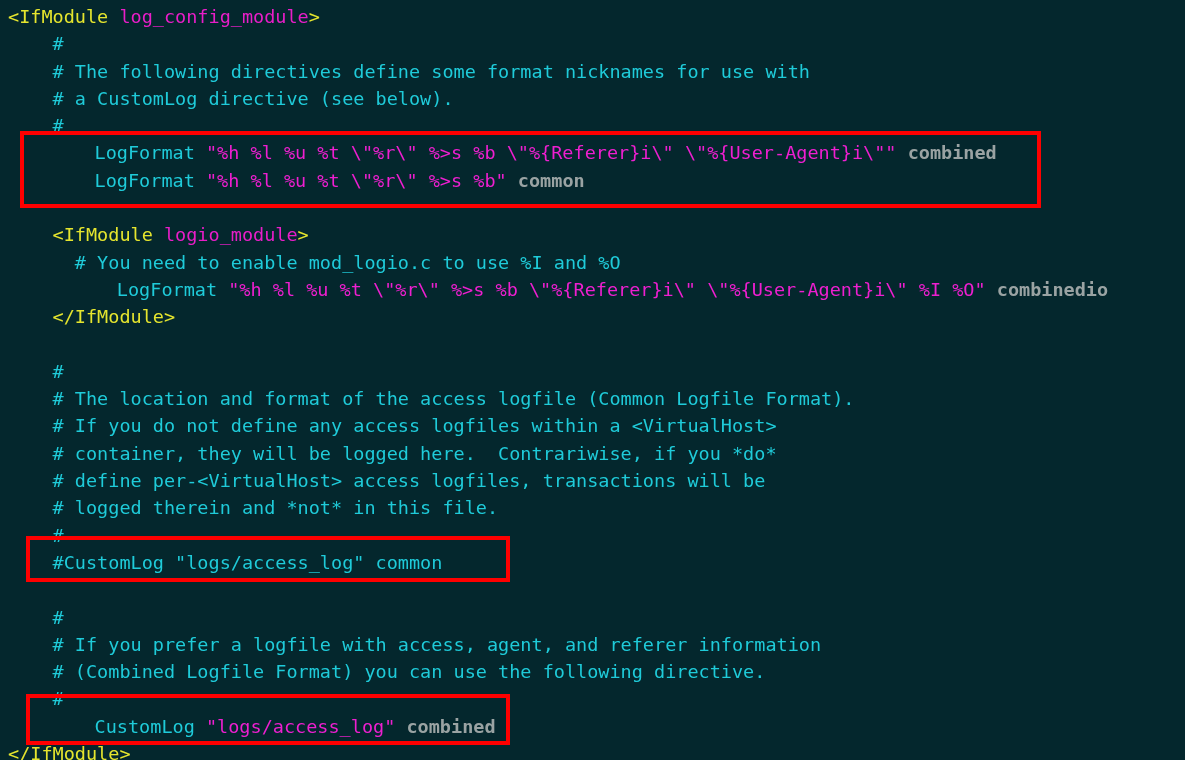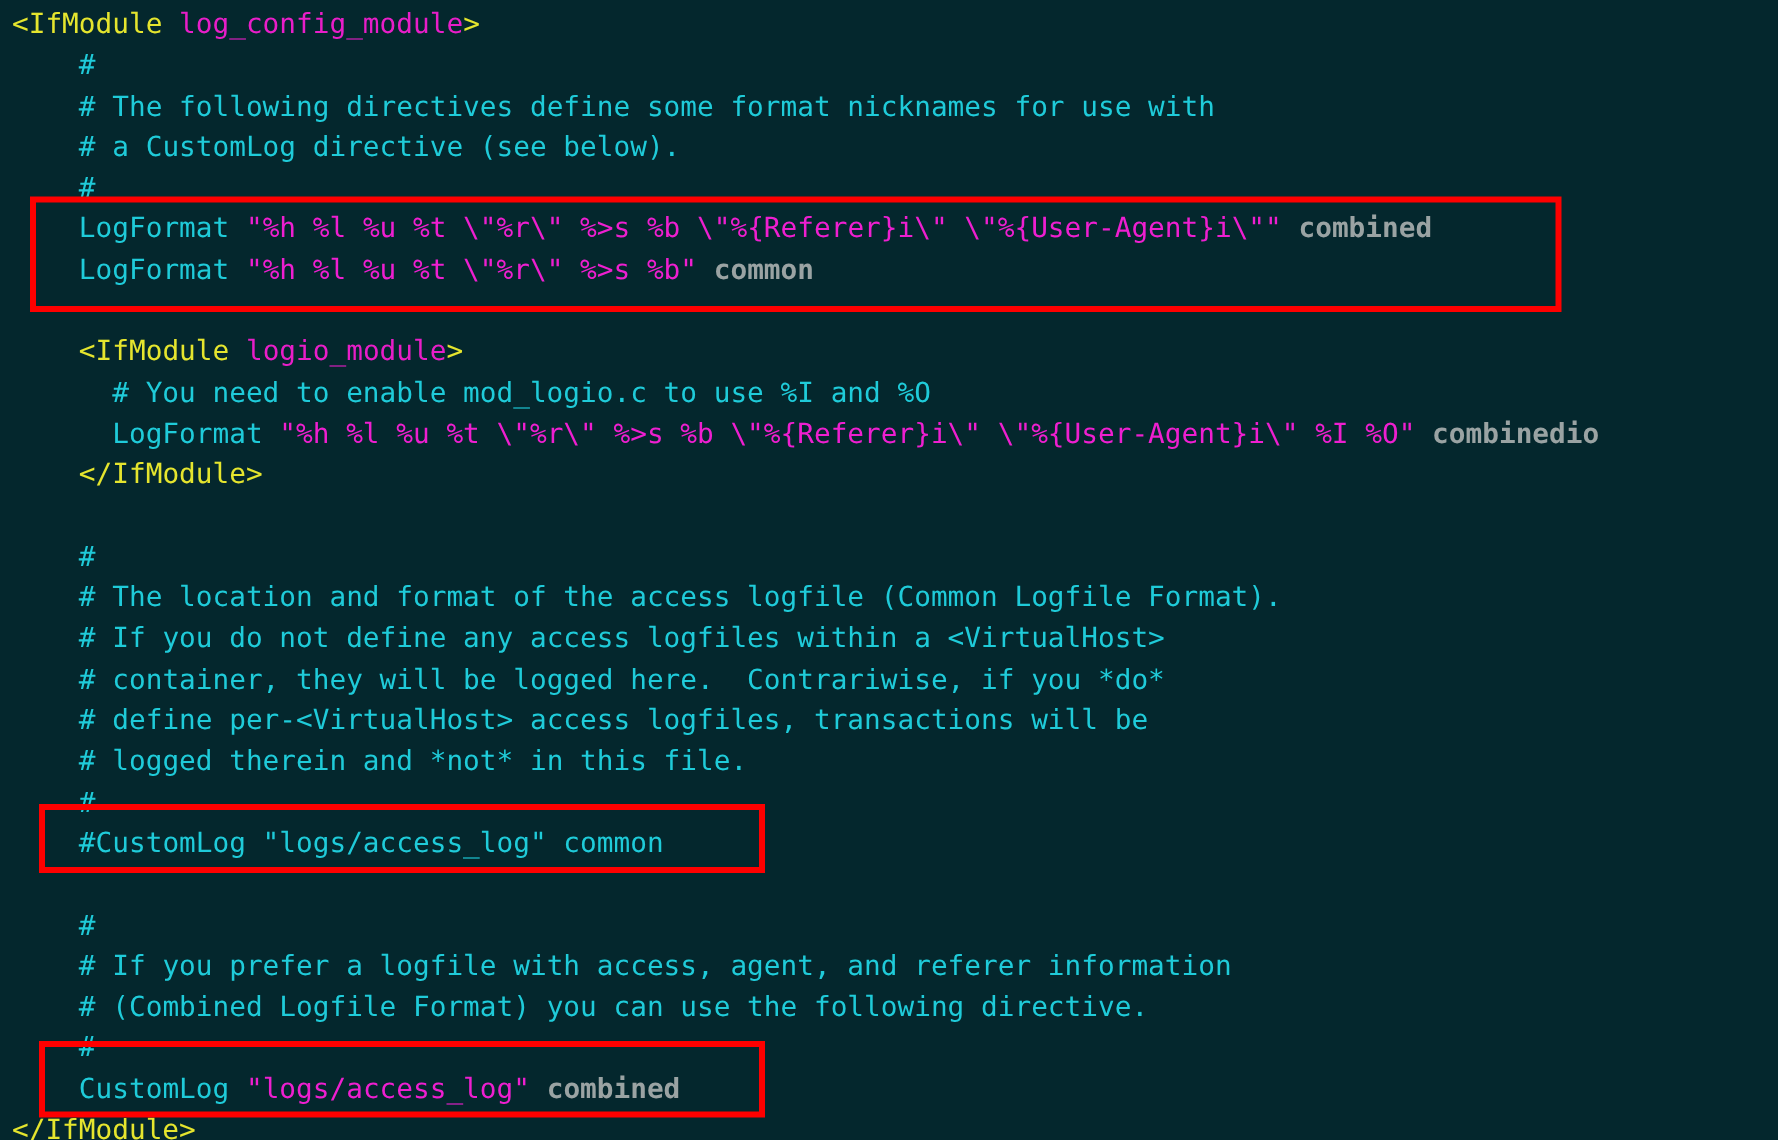--- a/index.html
+++ b/index.html
@@ -38,21 +38,21 @@
     height: 27.3px;
     white-space: pre;
     padding-left: 8px;
     box-sizing: border-box;
   }
 
   
   .tok-tag      { color: #e5e52e; }
   .tok-module   { color: #e81ec8; }
   .tok-comment  { color: #1fcbd9; }
-  .tok-dir      { color: #1fcbd9; }
+  .tok-dir      { color: #1fcbd9; margin-left: 42px; }
   .tok-string   { color: #ee1fd0; }
   .tok-arg      { color: #9aa3a3; font-weight: bold; }
 
   
   .hl-box {
     position: absolute;
     border: 4px solid #fe0000;
     box-sizing: border-box;
     pointer-events: none;
     background: transparent;

